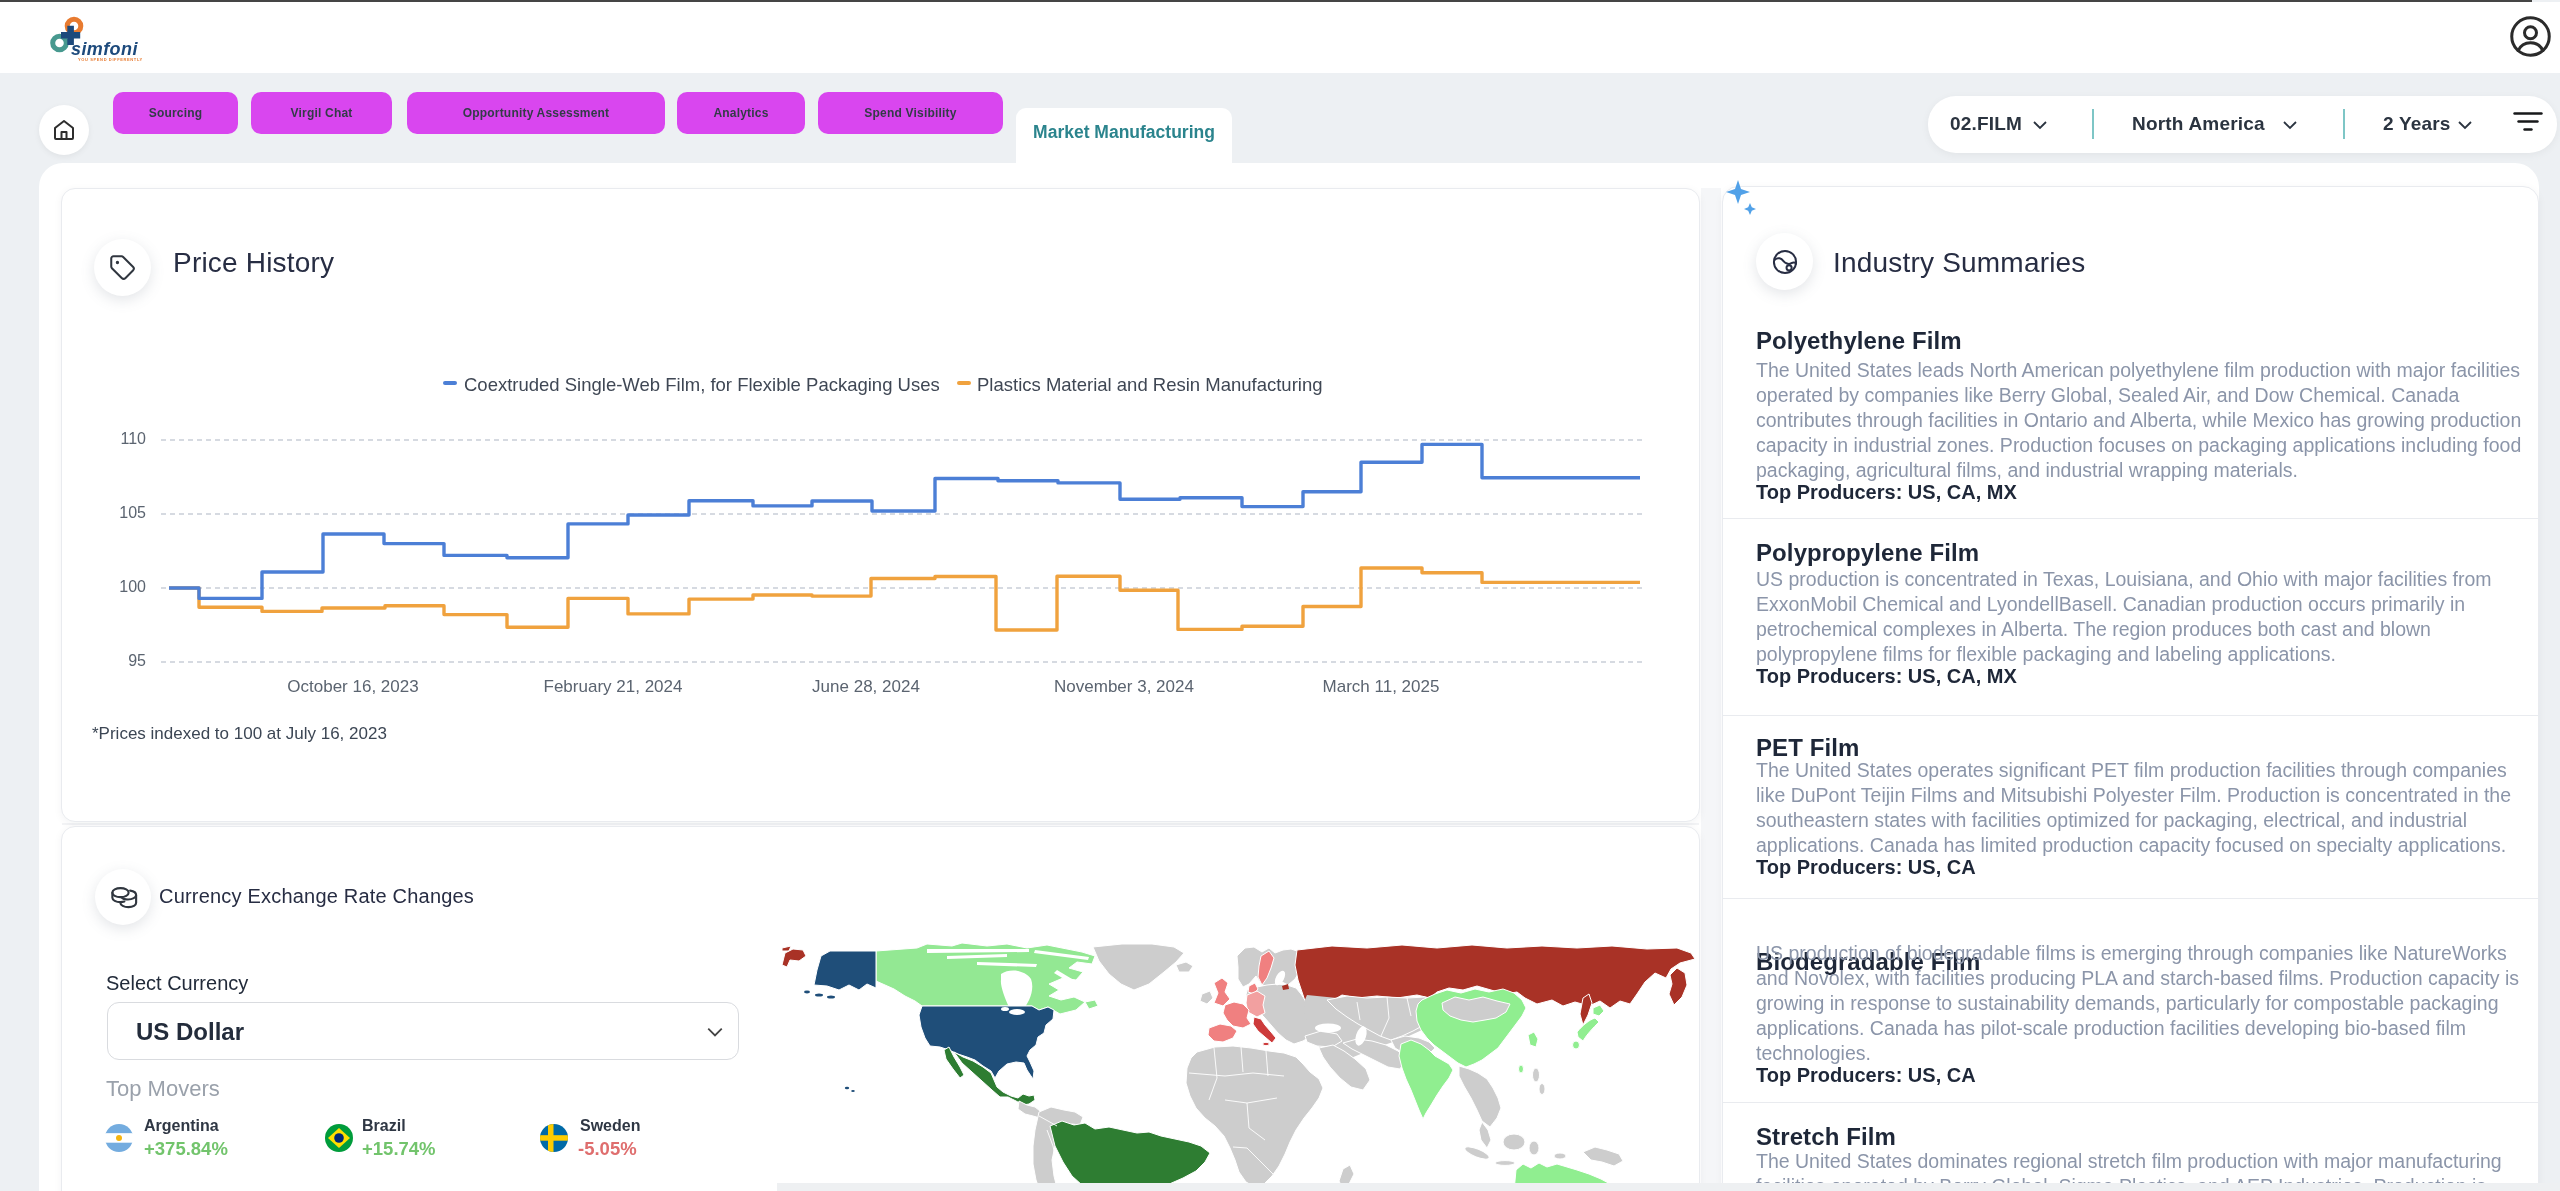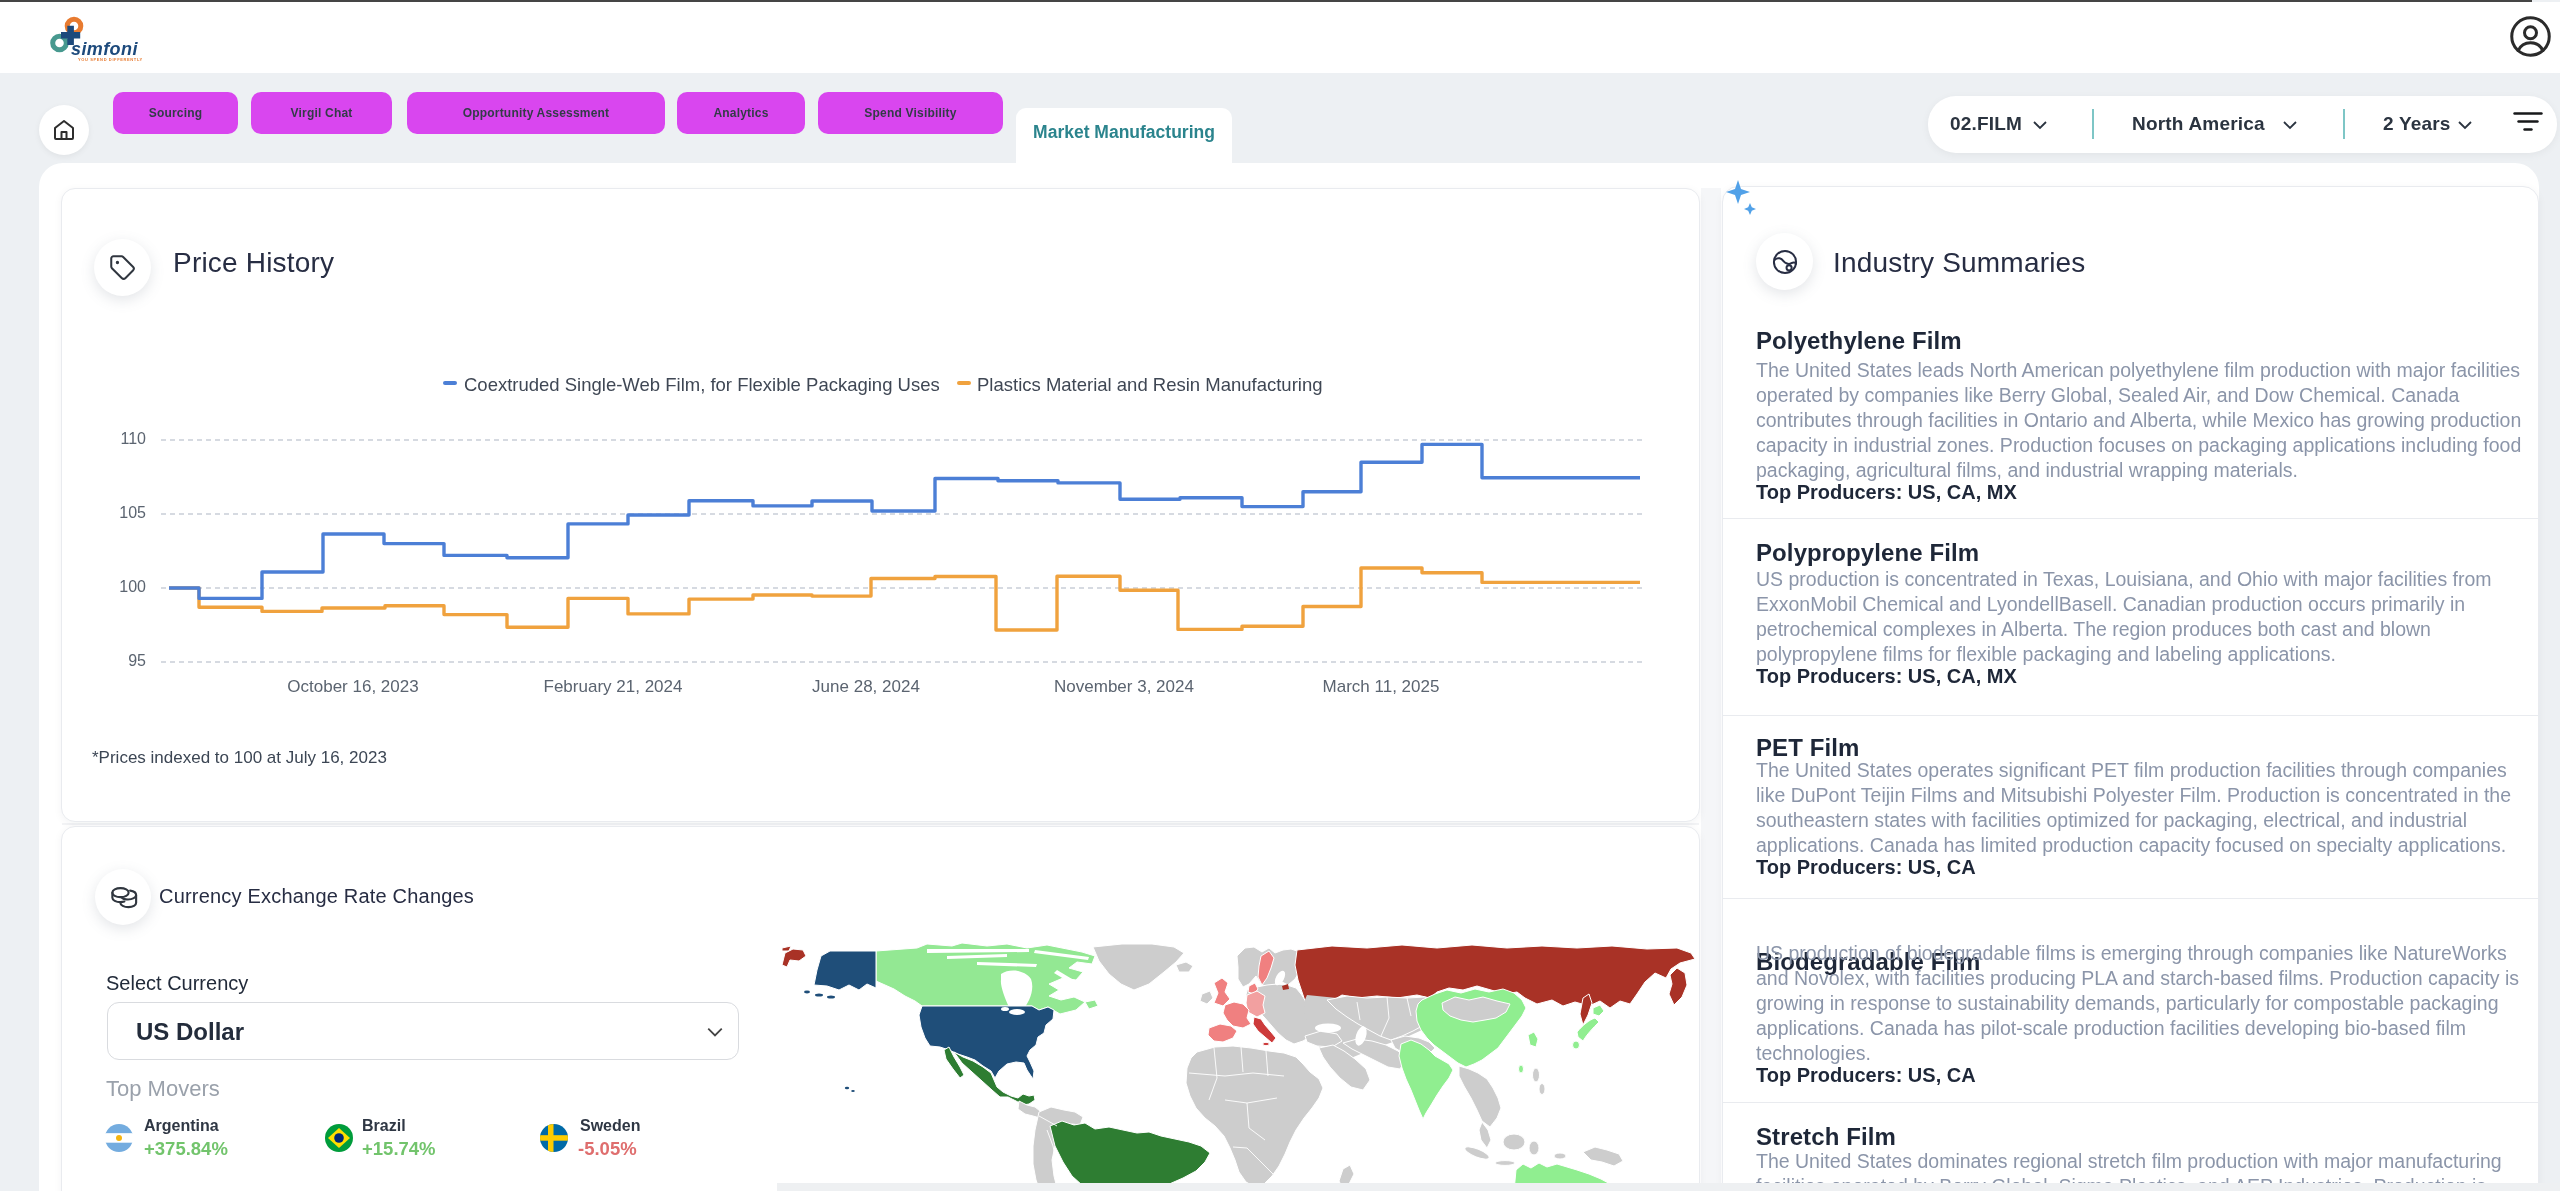--- a/index.html
+++ b/index.html
@@ -129,21 +129,21 @@
 
 <div class="abs ylab" style="left:106px; top:430px;">110</div>
 <div class="abs ylab" style="left:106px; top:504px;">105</div>
 <div class="abs ylab" style="left:106px; top:578px;">100</div>
 <div class="abs ylab" style="left:106px; top:652px;">95</div>
 <div class="abs xlab" style="left:253px; top:677px;">October 16, 2023</div>
 <div class="abs xlab" style="left:513px; top:677px;">February 21, 2024</div>
 <div class="abs xlab" style="left:766px; top:677px;">June 28, 2024</div>
 <div class="abs xlab" style="left:1024px; top:677px;">November 3, 2024</div>
 <div class="abs xlab" style="left:1281px; top:677px;">March 11, 2025</div>
-<div class="abs" style="left:92px; top:748px; font-size:17px; color:#3c4654;">*Prices indexed to 100 at July 16, 2023</div>
+<div class="abs" style="left:92px; top:724px; font-size:17px; color:#3c4654;">*Prices indexed to 100 at July 16, 2023</div>
 
 <div class="abs card" id="curcard"></div>
 <div class="abs iconcircle" style="left:95px; top:869px; width:56px; height:56px;">
   <svg width="30" height="30" viewBox="0 0 24 24" fill="none" stroke="#30363f" stroke-width="1.7" stroke-linecap="round" stroke-linejoin="round">
     <ellipse cx="10" cy="8.5" rx="6.5" ry="3.6"></ellipse>
     <path d="M3.5 8.5 v4 c0 2 2.9 3.6 6.5 3.6 1.1 0 2.2-.15 3.1-.42"></path>
     <path d="M10.6 12 c.9 1.2 2.9 2 5.4 2 3.6 0 6.5-1.6 6.5-3.6 0-1.7-2-3.1-4.8-3.5"></path>
     <path d="M9.9 16.4 v.1 c0 2 2.9 3.6 6.5 3.6 3.6 0 6.1-1.6 6.1-3.6 v-6"></path>
   </svg>
 </div>

